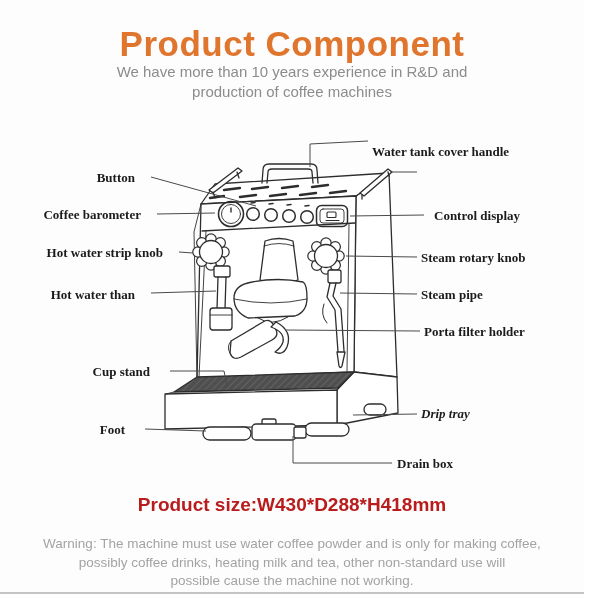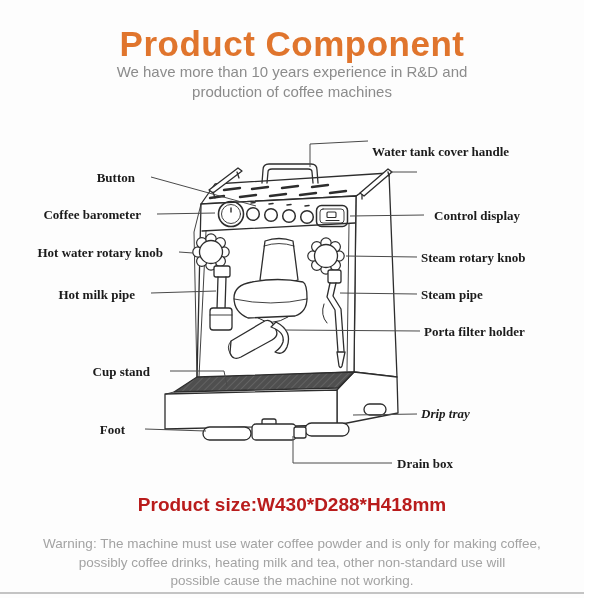--- a/index.html
+++ b/index.html
@@ -194,22 +194,22 @@
       <path d="M346,256 L417,257"></path>
       <path d="M340,293 L417,294"></path>
       <path d="M285,330 L420,331"></path>
       <path d="M353,415 L417,414"></path>
       <path d="M293,436 L293,463 L392,463"></path>
     </g>
   </svg>
 
   <div class="part-label" style="top:170px;right:449px;">Button</div>
   <div class="part-label" style="top:207px;right:443px;">Coffee barometer</div>
-  <div class="part-label" style="top:245px;right:421px;">Hot water rotary knob</div>
-  <div class="part-label" style="top:287px;right:449px;">Hot milk pipe</div>
+  <div class="part-label" style="top:245px;right:421px;">Hot water strip knob</div>
+  <div class="part-label" style="top:287px;right:449px;">Hot water than</div>
   <div class="part-label" style="top:364px;right:434px;">Cup stand</div>
   <div class="part-label" style="top:422px;right:459px;">Foot</div>
 
   <div class="part-label" style="top:132px;left:372px;margin-top:12px;">Water tank cover handle</div>
   <div class="part-label" style="top:208px;left:408px;margin-left:26px;">Control display</div>
   <div class="part-label" style="top:250px;left:421px;">Steam rotary knob</div>
   <div class="part-label" style="top:287px;left:421px;text-align:center;">Steam pipe</div>
   <div class="part-label" style="top:324px;left:424px;">Porta filter holder</div>
   <div class="part-label" style="top:406px;left:421px;font-style:italic;">Drip tray</div>
   <div class="part-label" style="top:456px;left:397px;">Drain box</div>

